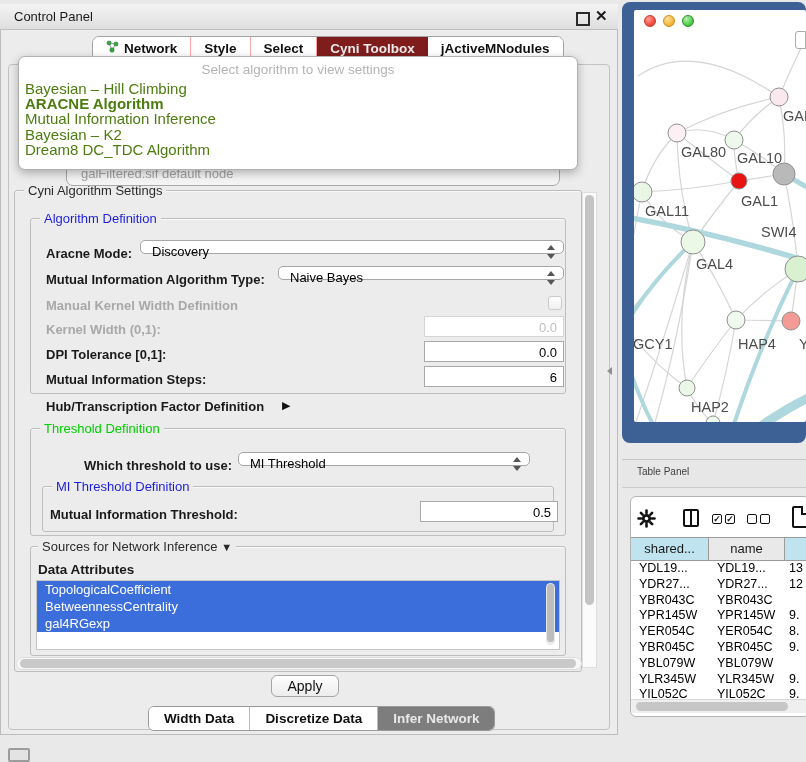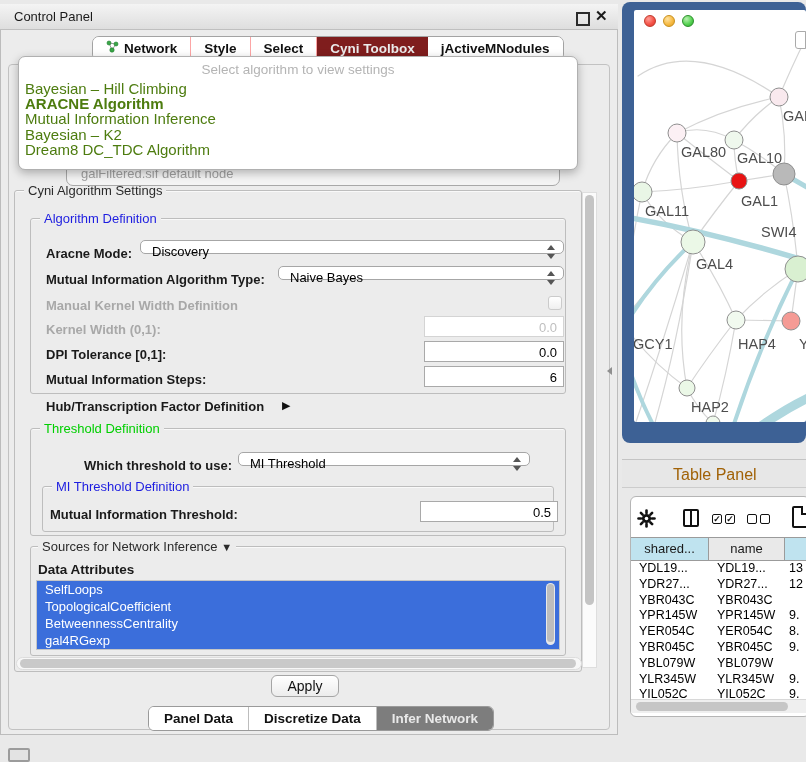--- a/index.html
+++ b/index.html
@@ -69,21 +69,21 @@
   
   .net-frame{left:622px;top:2px;width:184px;height:441px;background:#3d6195;border-radius:8px;}
   .net-canvas{left:634px;top:10px;width:172px;height:412px;background:#fff;border-radius:2px;overflow:hidden;}
   .tl{position:absolute;width:12px;height:12px;border-radius:50%;top:5px;}
   .tl.red{left:10px;background:radial-gradient(circle at 35% 30%,#ff9d96,#f55449 55%,#d8352b);border:1px solid #c0392b;box-sizing:border-box;}
   .tl.yellow{left:29px;background:radial-gradient(circle at 35% 30%,#ffe2a0,#f7bb45 55%,#e09c1f);border:1px solid #c8901c;box-sizing:border-box;}
   .tl.green{left:48px;background:radial-gradient(circle at 35% 30%,#b9f0b0,#58d354 55%,#2aa32a);border:1px solid #2c8f2c;box-sizing:border-box;}
   .mini-box{position:absolute;right:0;top:21px;width:9px;height:16px;background:#fff;border:1px solid #aaa;border-radius:3px 0 0 3px;}
   
   .tp-titlebar{left:622px;top:459px;width:184px;height:29px;background:#e7e7e7;border-top:1px solid #c4c4c4;border-bottom:1px solid #cccccc;box-sizing:border-box;}
-  .tp-title{left:637px;top:466px;font-size:16px;color:#a16207;margin-left:36px;}
+  .tp-title{left:637px;top:466px;font-size:10px;color:#404040;}
   .tp-panel{left:630px;top:496px;width:180px;height:221px;background:#fff;border:1px solid #b5b5b5;border-radius:6px;box-sizing:border-box;}
   .tp-toolbar-icon{position:absolute;}
   .split-icon{left:683px;top:509px;width:16px;height:18px;border:2px solid #111;border-radius:2px;box-sizing:border-box;}
   .split-icon:before{content:"";position:absolute;left:5px;top:0;width:2px;height:14px;background:#111;}
   .cb-icon{position:absolute;width:10px;height:10px;border:1.5px solid #111;border-radius:2px;box-sizing:border-box;font-size:9px;font-weight:bold;line-height:8px;text-align:center;color:#111;}
   .doc-icon{left:792px;top:506px;width:18px;height:22px;border:2px solid #111;border-radius:2px;box-sizing:border-box;background:#fff;}
   .doc-icon:before{content:"";position:absolute;right:-2px;top:-2px;width:7px;height:7px;background:#fff;border-left:2px solid #111;border-bottom:2px solid #111;}
   .tp-header{left:631px;top:537px;width:175px;height:24px;display:flex;border-top:1px solid #9b9b9b;border-bottom:1px solid #9b9b9b;box-sizing:border-box;}
   .th-cell{height:22px;line-height:22px;font-size:13px;color:#1a1a1a;text-align:center;border-right:1px solid #9b9b9b;overflow:hidden;white-space:nowrap;box-sizing:border-box;background:#e9e9e9;}
   .th-cell.hl{background:#bfe3ef;}
@@ -187,34 +187,33 @@
 <div class="lbl" style="left:50px;top:507px;">Mutual Information Threshold:</div>
 <div class="input" style="left:420px;top:501px;width:138px;">0.5</div>
 
 <div class="grp" style="left:30px;top:546px;width:534px;height:108px;"></div>
 <div class="grp-title t-black" style="left:38px;top:539px;"><span>Sources for Network Inference</span> <span style="font-size:11px;">▼</span></div>
 <div class="lbl" style="left:38px;top:562px;font-size:13.5px;">Data Attributes</div>
 <div class="abs attr-list">
   <div class="list-scroll">
       <div class="list-thumb"></div>
     </div>
-<div class="attr-item">SelfLoops</div>
     <div class="attr-item">TopologicalCoefficient</div>
     <div class="attr-item">BetweennessCentrality</div>
     <div class="attr-item">gal4RGexp</div>
   </div>
 
 <div class="abs hscroll-track"></div>
 <div class="abs hscroll-thumb"></div>
 <div class="abs vscroll-track"></div>
 <div class="abs vscroll-thumb"></div>
 
 <div class="abs apply-btn">Apply</div>
 <div class="abs btabs">
-  <div class="btab"><span>Panel Data</span></div>
+  <div class="btab"><span>Width Data</span></div>
   <div class="btab"><span>Discretize Data</span></div>
   <div class="btab selected"><span>Infer Network</span></div>
 </div>
 
 <div class="abs dropdown">
   <div class="dd-prompt">Select algorithm to view settings</div>
   <div class="dd-list">
       <div class="algo-item">Bayesian – Hill Climbing</div>
       <div class="algo-item bold">ARACNE Algorithm</div>
       <div class="algo-item">Mutual Information Inference</div>

